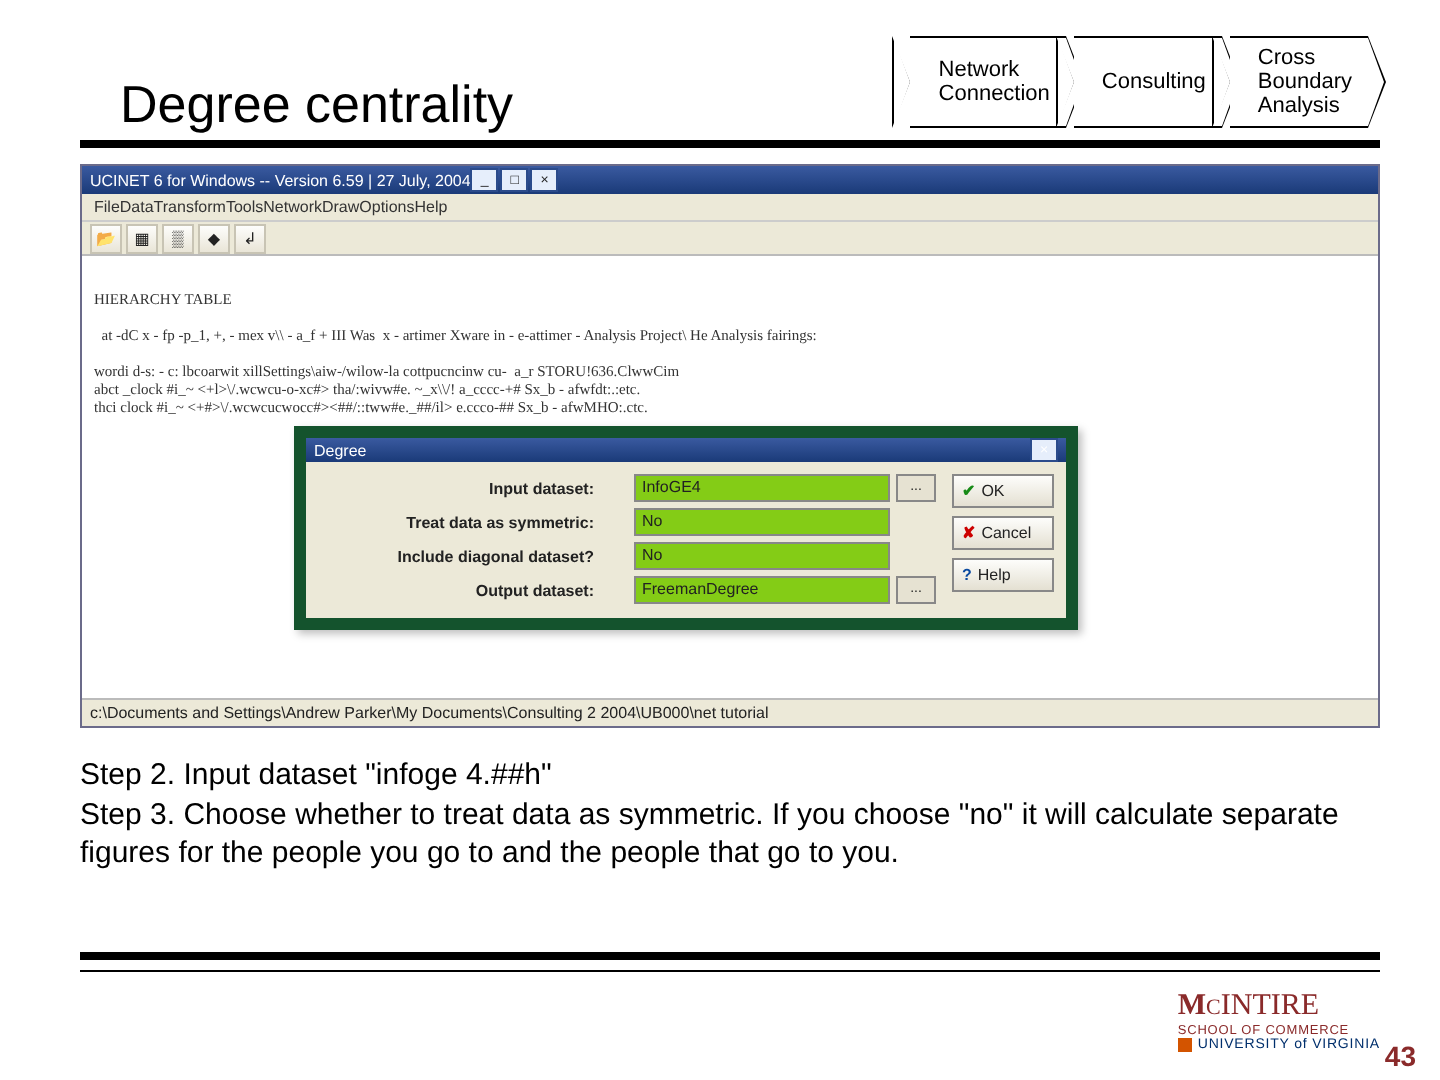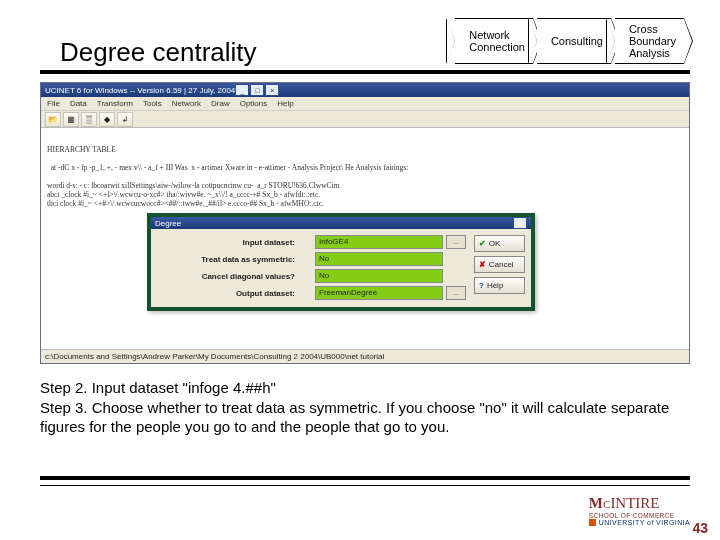--- a/index.html
+++ b/index.html
@@ -13,25 +13,25 @@
   .chev .txt { text-align:left; }
   .chev::before { content:""; position:absolute; left:-9px; top:-1px; width:0; height:0; border-top:23px solid transparent; border-bottom:23px solid transparent; border-left:9px solid #000; }
   .chev::after { content:""; position:absolute; left:-8px; top:0; width:0; height:0; border-top:22px solid transparent; border-bottom:22px solid transparent; border-left:8px solid #fff; }
   .chev .rcap { position:absolute; right:-9px; top:-1px; width:0; height:0; border-top:23px solid transparent; border-bottom:23px solid transparent; border-left:9px solid #000; }
   .chev .rcap2 { position:absolute; right:-8px; top:0; width:0; height:0; border-top:22px solid transparent; border-bottom:22px solid transparent; border-left:8px solid #fff; }
   .app { position:absolute; left:40px; top:82px; right:30px; height:280px; border:1px solid #6b6b8a; font-size:9px; color:#222; background:#fff; }
   .tbar { background:linear-gradient(#3a5aa0,#1a3a78); height:14px; display:flex; align-items:center; padding:0 4px; }
   .tbar .tt { color:#fff; font-size:8px; }
   .winbtns { display:flex; gap:1px; }
   .winbtn { width:12px; height:10px; background:#e6eefb; border:1px solid #2b4b8b; font-size:7px; display:flex; align-items:center; justify-content:center; }
-  .menub { background:#ece9d8; height:13px; display:flex; align-items:center; gap:10px; padding:0 6px; font-size:8px; color:#333; border-bottom:1px solid #ccc; }
+  .menub { background:#ece9d8; height:13px; display:flex; align-items:center; padding:0 6px; font-size:8px; color:#333; border-bottom:1px solid #ccc; }
   .tools { background:#ece9d8; height:16px; display:flex; align-items:center; gap:2px; padding:0 4px; border-bottom:1px solid #bbb; }
   .tbtn { width:14px; height:13px; border:1px solid #c8c4b4; background:linear-gradient(#fdfdfb,#e9e5d7); display:flex; align-items:center; justify-content:center; font-size:8px; }
   .content { font-family:Liberation Serif, serif; font-size:7.5px; white-space:pre; padding:17px 6px; color:#333; }
-  .dlg { position:absolute; left:106px; top:130px; width:380px; height:90px; border:4px solid #14532d; background:#ece9d8; box-shadow:2px 2px 4px rgba(0,0,0,.25); }
+  .dlg { position:absolute; left:106px; top:130px; width:380px; height:90px; border:6px solid #14532d; background:#ece9d8; box-shadow:2px 2px 4px rgba(0,0,0,.25); }
   .dlg .dtbar { background:linear-gradient(#3a5aa0,#1a3a78); height:12px; color:#fff; font-size:8px; padding:0 4px; display:flex; align-items:center; justify-content:space-between; }
   .dlg .dclose { width:12px; height:10px; background:#e6eefb; border:1px solid #2b4b8b; font-size:7px; display:flex; align-items:center; justify-content:center; }
   .dlg .body { display:flex; }
   .dlg .left { flex:1; padding:6px 4px 4px 4px; }
   .dlg .row { display:flex; align-items:center; margin-bottom:3px; }
   .dlg .lab { width:140px; text-align:right; font-weight:bold; font-size:8px; padding-right:20px; }
   .dlg .inp { width:120px; height:12px; border:1px solid #888; background:#84cc16; font-size:8px; padding:0 3px; line-height:12px; }
   .dlg .dots { width:18px; height:12px; border:1px solid #888; background:#e6e2d2; font-size:7px; text-align:center; line-height:12px; margin-left:3px; }
   .dlg .right { width:70px; padding:6px 6px 4px 4px; display:flex; flex-direction:column; gap:4px; }
   .dlg .btn { height:15px; border:1px solid #888; background:linear-gradient(#fdfdfb,#e4e0d2); font-size:8px; display:flex; align-items:center; padding-left:4px; gap:3px; }
@@ -120,21 +120,21 @@
         <div class="row">
           <div class="lab">Input dataset:</div>
           <div class="inp">InfoGE4</div>
           <div class="dots">...</div>
         </div>
         <div class="row">
           <div class="lab">Treat data as symmetric:</div>
           <div class="inp">No</div>
         </div>
         <div class="row">
-          <div class="lab">Cancel diagonal values?</div>
+          <div class="lab">Include diagonal dataset?</div>
           <div class="inp">No</div>
         </div>
         <div class="row">
           <div class="lab">Output dataset:</div>
           <div class="inp">FreemanDegree</div>
           <div class="dots">...</div>
         </div>
       </div>
       <div class="right">
         <div class="btn">

